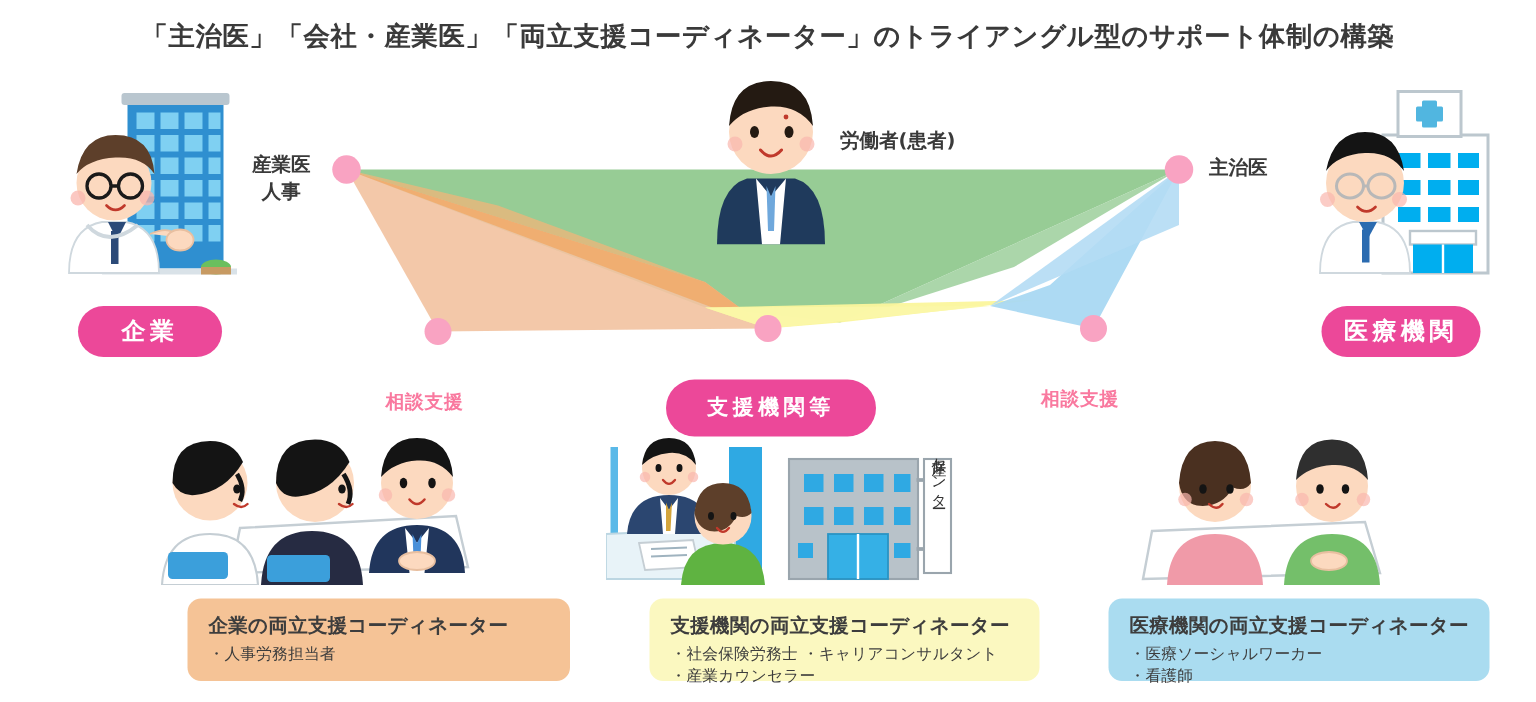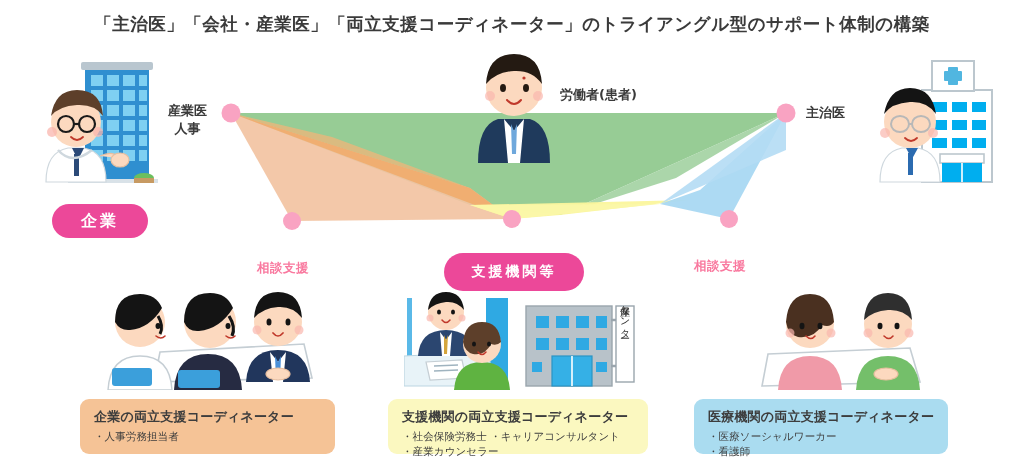--- a/index.html
+++ b/index.html
@@ -36,21 +36,21 @@
   .pill {
     position: absolute; background: #ec4899; color: #ffffff;
     border-radius: 22px; display: flex; align-items: center; justify-content: center;
     font-weight: 700; letter-spacing: 3px; white-space: nowrap;
   }
   .pill.small { font-size: 16px; }
   .pill.big   { font-size: 14px; }
 
   
   .cap {
-    position: absolute; border-radius: 9px; padding: 9px 12px 8px 14px;
+    position: absolute; border-radius: 9px; padding: 9px 12px 8px 14px; margin-left: 45px;
   }
   .cap .ctitle { font-size: 13px; font-weight: 700; color: #3d3d3d; margin-bottom: 3px; letter-spacing: .2px;}
   .cap .cline  { font-size: 10.5px; color: #3d3d3d; line-height: 1.45; letter-spacing: .1px;}
   .cap-orange { background: #f5c396; }
   .cap-yellow { background: #fbf8c0; }
   .cap-blue   { background: #aadcf0; }
 
   
   .illus { position: absolute; }
 </style>
@@ -101,20 +101,21 @@
   <div class="node-label" style="left:806px; top:104px;">主治医</div>
 
   <div class="sub-label" style="left:257px; top:232px;">相談支援</div>
   <div class="sub-label" style="left:477px; top:230px;">相談支援</div>
   <div class="sub-label" style="left:694px; top:230px;">相談支援</div>
 
   <div class="pill small" style="left:52px; top:204px; width:96px; height:34px;">企業</div>
 
   <div class="pill big" style="left:444px; top:253px; width:140px; height:38px;">支援機関等</div>
 
+  <div class="pill small" style="left:881px; top:204px; width:106px; height:34px;">医療機関</div>
 
   <div class="illus" style="left:28px; top:50px; width:140px; height:145px;">
     <svg width="140" height="145" viewBox="0 0 140 145">
 
       <rect x="57" y="17" width="64" height="112" fill="#2f8fd0"></rect>
       <rect x="53" y="12" width="72" height="8" rx="2" fill="#b9c6cf"></rect>
       <g fill="#7fd0f2">
         <rect x="63" y="25" width="12" height="11"></rect>
           <rect x="79" y="25" width="12" height="11"></rect>
           <rect x="95" y="25" width="12" height="11"></rect>

